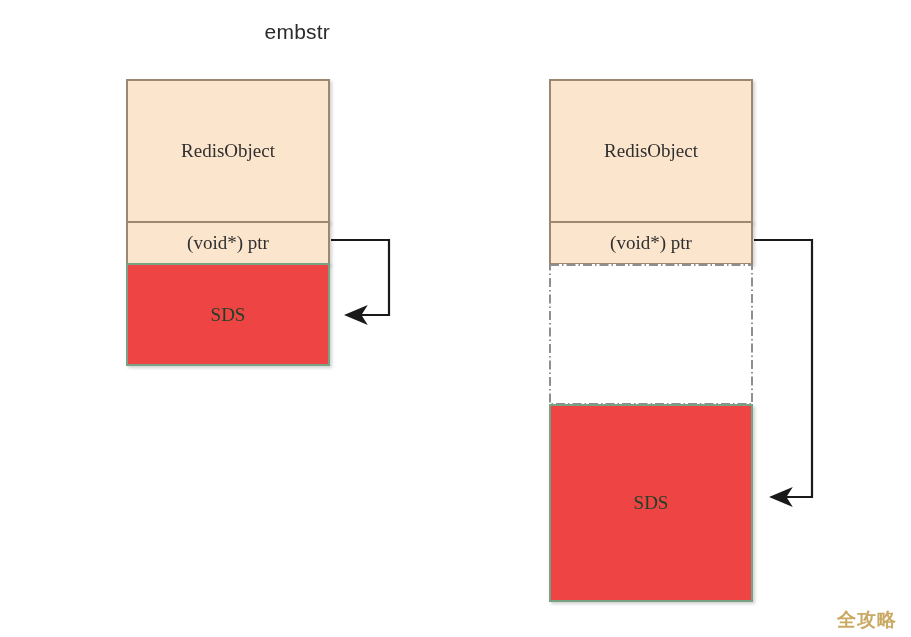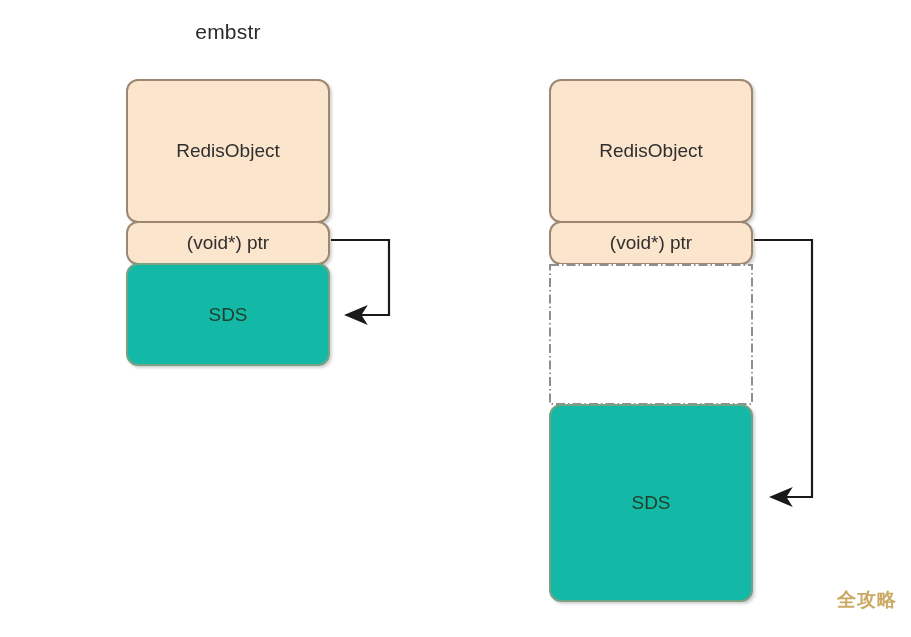--- a/index.html
+++ b/index.html
@@ -30,64 +30,64 @@
     font-size: 21px;
     color: #2b2b2b;
     font-family: "Liberation Sans", sans-serif;
     letter-spacing: 0.2px;
     white-space: nowrap;
   }
   #title-embstr {
     left: 126px;
     top: 20px;
     width: 204px;
+    text-align: right;
   }
   #title-raw {
     left: 549px;
     top: 20px;
     width: 204px;
   }
 
   
   .box {
     position: absolute;
     box-sizing: border-box;
     display: flex;
     align-items: center;
     justify-content: center;
     font-size: 19px;
     color: #2f2f2f;
-    font-family: Liberation Sans, sans-serif;
+    font-family: Liberation Serif, serif;
     box-shadow: 2px 2px 3px rgba(0,0,0,0.18);
-    border-radius: 12px;
   }
   .box-peach {
     background: #FCE5CD;
     border: 2px solid #9c8772;
   }
   .box-green {
-    background: #14b8a6;
+    background: #ef4444;
     border: 2px solid #78a284;
     color: #20402a;
   }
 
   
   #arrows {
     position: absolute;
     left: 0; top: 0;
     width: 911px;
     height: 637px;
     pointer-events: none;
   }
 
   
   #watermark {
     position: absolute;
     right: 14px;
-    bottom: 24px;
+    bottom: 4px;
     font-size: 19px;
     font-weight: bold;
     color: #c8a55c;
     font-family: "DejaVu Sans", sans-serif;
     letter-spacing: 1px;
     text-shadow: 0 1px 0 rgba(255,255,255,0.8);
     opacity: 0.95;
   }
 </style>
 </head>

